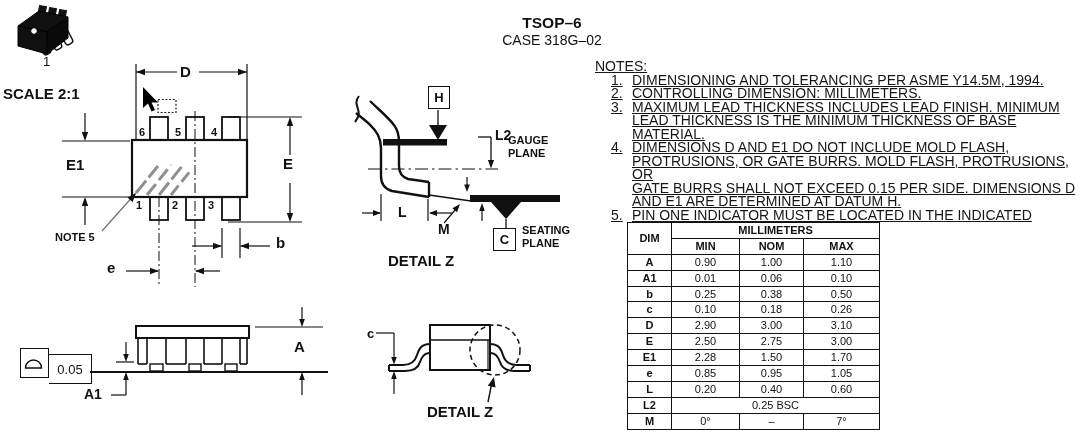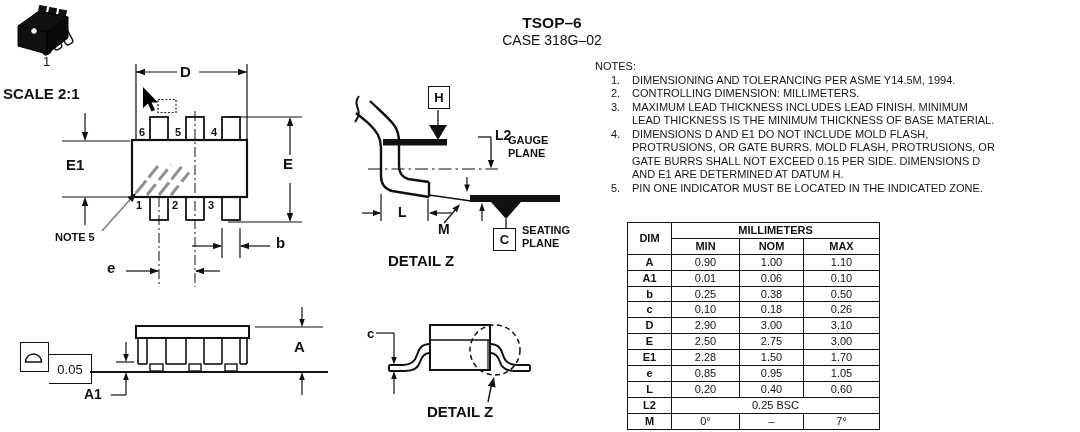--- a/index.html
+++ b/index.html
@@ -8,21 +8,21 @@
   .abs{position:absolute;}
   .b{font-weight:700;}
   .pre{white-space:pre-line;}
   .ctr{text-align:center;margin-top:12px;}
   .dimlbl{font-weight:700;font-size:15px;}
   .dimlbl-sm{font-weight:700;font-size:13px;}
   .pin{font-weight:700;font-size:11px;}
   .datum-box{border:1.5px solid #111;text-align:center;font-weight:700;font-size:13px;
              background:#fff;}
   .fcf-cell{border:1.5px solid #111;background:#fff;box-sizing:border-box;}
-  .notes{font-size:11px;line-height:13.5px;color:#161616;}
+  .notes{font-size:14px;line-height:13.5px;color:#161616;text-decoration:underline;}
   .note-row{display:flex;margin-top:0;}
   .note-num{width:21px;flex:none;}
   .note-txt{flex:1;}
   table.dim-table{border-collapse:collapse;border:1px solid #1d4ed8;table-layout:fixed;
                   font-size:11px;background:#fff;padding-left:28px;}
   table.dim-table td{border:1px solid #111;text-align:center;padding:0;height:14.9px;
                      line-height:13px;overflow:hidden;}
   table.dim-table td.hd{font-weight:700;}
   svg{display:block;overflow:visible;}
   svg line,svg path,svg rect.outl,svg circle{stroke:#111;fill:none;}
@@ -165,21 +165,21 @@
   <div class="abs dimlbl-sm" style="left:495px;top:127px;font-size:14px;">L2</div>
   <div class="abs b pre" style="left:508px;top:134px;font-size:11px;line-height:12.5px;">GAUGE
 PLANE</div>
   <div class="abs dimlbl-sm" style="left:398px;top:204px;font-size:14px;">L</div>
   <div class="abs dimlbl-sm" style="left:438px;top:221px;font-size:14px;">M</div>
   <div class="abs datum-box" style="left:493px;top:228px;width:21px;height:21px;line-height:21px;">C</div>
   <div class="abs b pre" style="left:522px;top:224px;font-size:11px;line-height:12.5px;">SEATING
 PLANE</div>
   <div class="abs b" style="left:388px;top:252px;font-size:15px;">DETAIL Z</div>
 
-  <div class="abs" style="left:20px;top:342px;display:flex;">
+  <div class="abs" style="left:20px;top:342px;display:flex;align-items:center;">
     <div class="fcf-cell" style="width:29px;height:30px;">
       <svg width="26" height="27" viewBox="0 0 26 27">
         <path d="M4.5,19 A8,8 0 0 1 20.5,19 Z" style="stroke-width:1.4;"></path>
       </svg>
     </div>
     <div class="fcf-cell ctr" style="width:43px;height:30px;border-left:none;line-height:30px;font-size:13px;">0.05</div>
   </div>
   <svg class="abs" style="left:10px;top:300px;" width="320" height="125" viewBox="0 0 320 125">
     <line x1="80" y1="72" x2="318" y2="72" style="stroke-width:1.8;"></line>
     <rect class="outl" x="126" y="26" width="113" height="12" style="stroke-width:2;"></rect>

